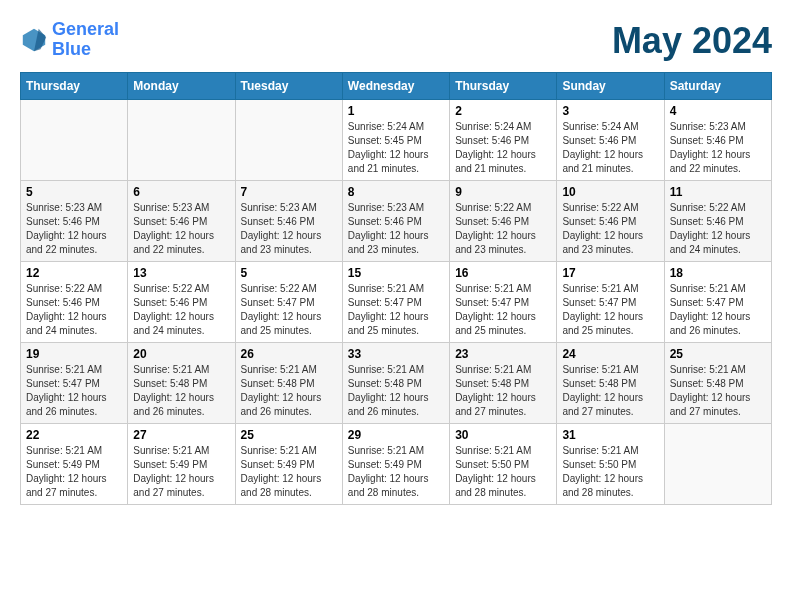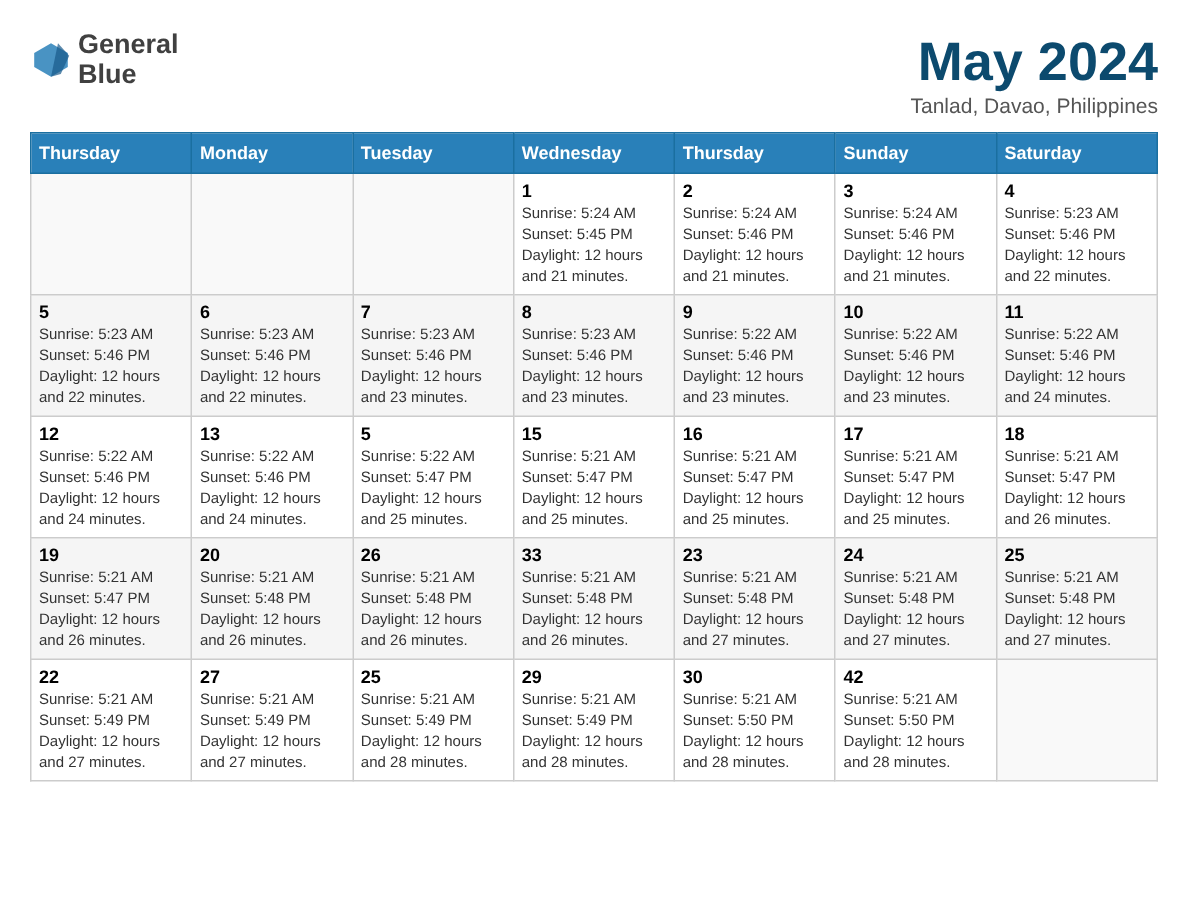--- a/index.html
+++ b/index.html
@@ -21,21 +21,21 @@
       align-items: center;
       gap: 4px;
     }
     .logo-text {
       font-size: 18px;
       font-weight: bold;
       color: #2c3e50;
       line-height: 1.1;
     }
     .logo-text span {
-      color: #404040;
+      color: #3b82f6;
     }
     .logo-icon {
       width: 28px;
       height: 28px;
     }
     .title-block {
       text-align: right;
     }
     .month-title {
       font-size: 36px;
@@ -97,21 +97,20 @@
       <polygon points="15,3 27,10 27,20 15,27 3,20 3,10" fill="#2980b9" opacity="0.85"></polygon>
       <polygon points="20,3 28,12 22,25 15,27" fill="#1a5a8a" opacity="0.7"></polygon>
     </svg>
     <div class="logo-text">
       <div><span>General</span></div>
       <div><span>Blue</span></div>
     </div>
   </div>
   <div class="title-block">
     <div class="month-title">May 2024</div>
-    <div class="subtitle">Tanlad, Davao, Philippines</div>
   </div>
 </div>
 
 <table class="calendar">
   <thead>
     <tr>
       <th>Thursday</th>
       <th>Monday</th>
       <th>Tuesday</th>
       <th>Wednesday</th>
@@ -337,21 +336,21 @@
 and 28 minutes.</div>
         </td>
         <td>
           <div class="day-num">30</div>
           <div class="day-info" style="white-space: pre-line;">Sunrise: 5:21 AM
 Sunset: 5:50 PM
 Daylight: 12 hours
 and 28 minutes.</div>
         </td>
         <td>
-          <div class="day-num">42</div>
+          <div class="day-num">31</div>
           <div class="day-info" style="white-space: pre-line;">Sunrise: 5:21 AM
 Sunset: 5:50 PM
 Daylight: 12 hours
 and 28 minutes.</div>
         </td>
         <td class="empty-cell"></td>
       </tr>
     </tbody>
 </table>
 

